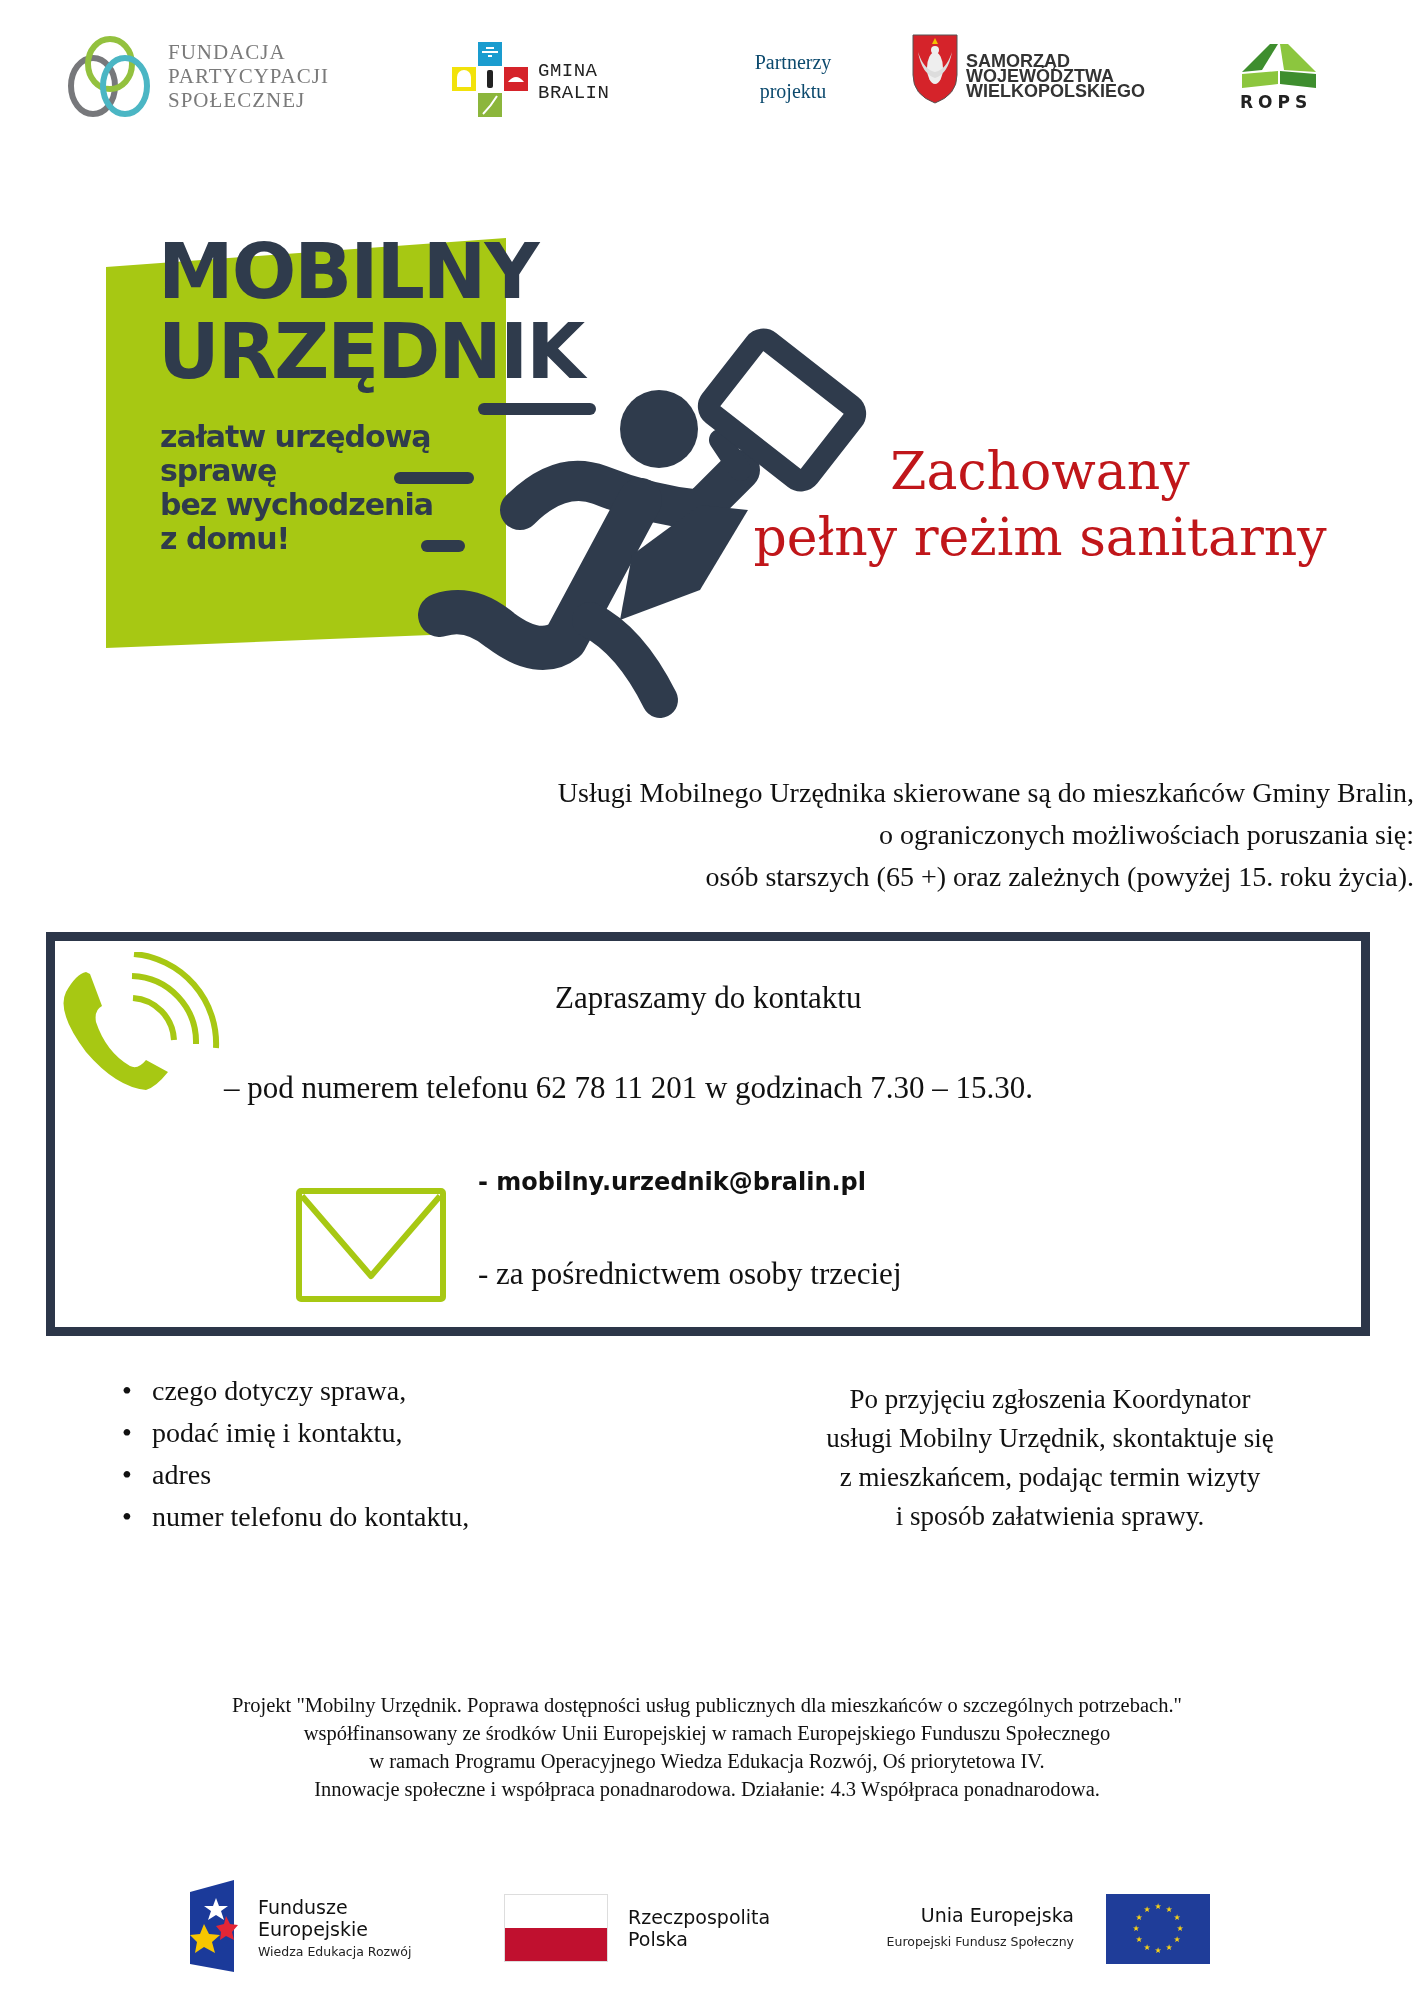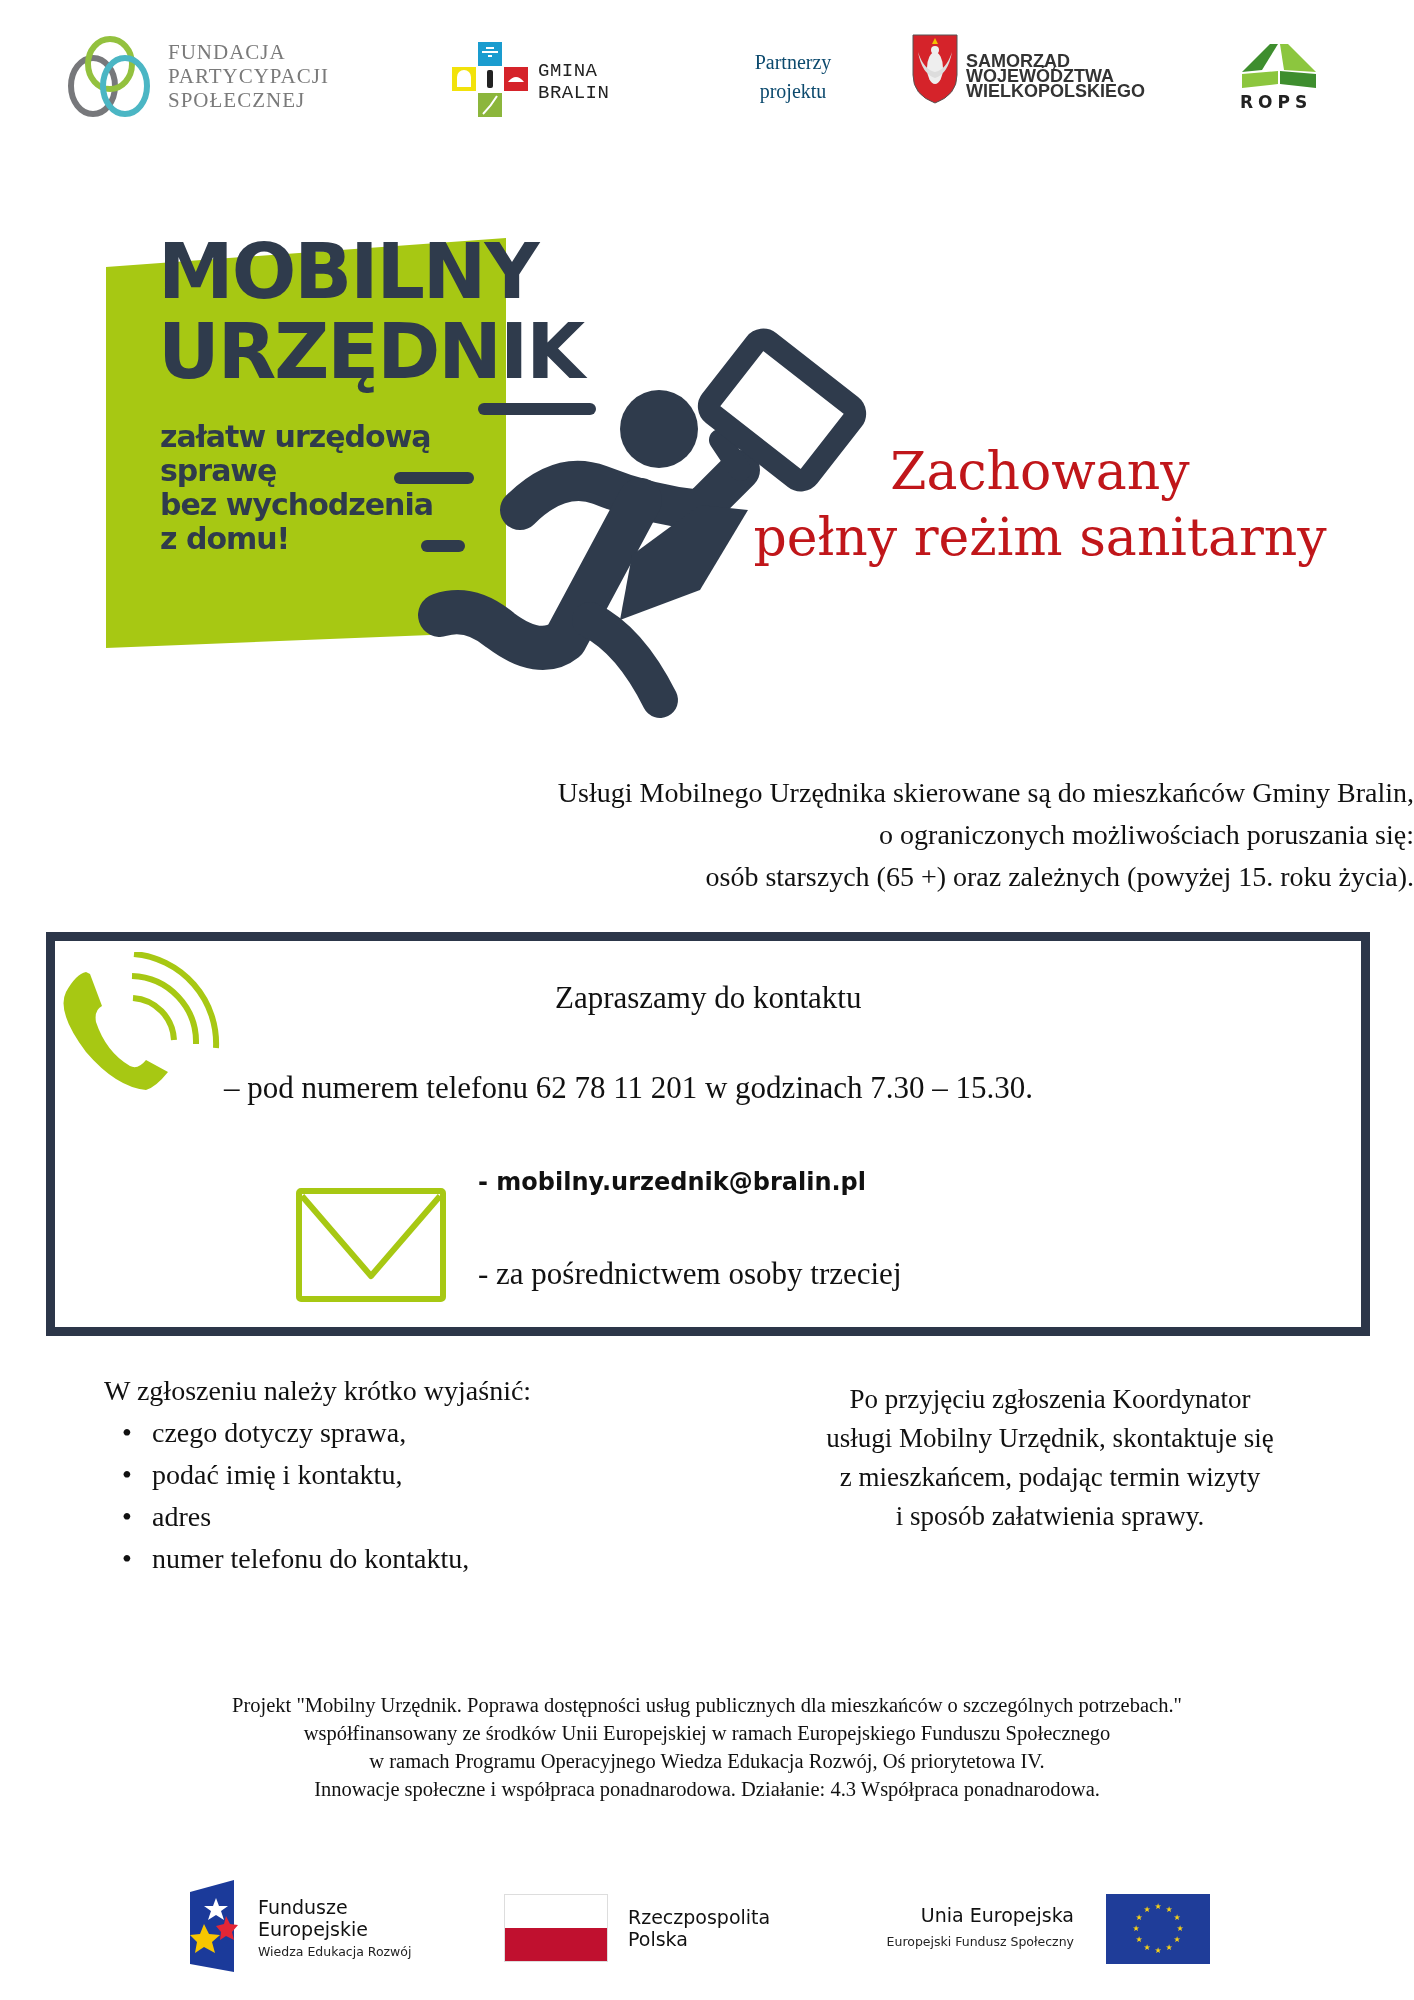--- a/index.html
+++ b/index.html
@@ -163,21 +163,20 @@
 
 <svg class="abs" style="left:296px;top:1188px" width="150" height="114" viewBox="0 0 150 114">
   <rect x="3" y="3" width="144" height="108" rx="2" fill="none" stroke="#a7c813" stroke-width="6"></rect>
   <path d="M6 8 L75 88 L144 8" fill="none" stroke="#a7c813" stroke-width="6" stroke-linejoin="round"></path>
 </svg>
 
 <div class="abs email" style="left:478px;top:1168px;">- mobilny.urzednik@bralin.pl</div>
 <div class="abs contact-line" style="left:478px;top:1256px;">- za pośrednictwem osoby trzeciej</div>
 
 <div class="abs lower" style="left:104px;top:1370px;width:620px;">
-  <div>W zgłoszeniu należy krótko wyjaśnić:</div>
   <ul>
     <li><span class="bullet">•</span><span>czego dotyczy sprawa,</span></li>
     <li><span class="bullet">•</span><span>podać imię i kontaktu,</span></li>
     <li><span class="bullet">•</span><span>adres</span></li>
     <li><span class="bullet">•</span><span>numer telefonu do kontaktu,</span></li>
   </ul>
 </div>
 
 <div class="abs after" style="left:730px;top:1380px;width:640px;">
   <div>Po przyjęciu zgłoszenia Koordynator</div>

